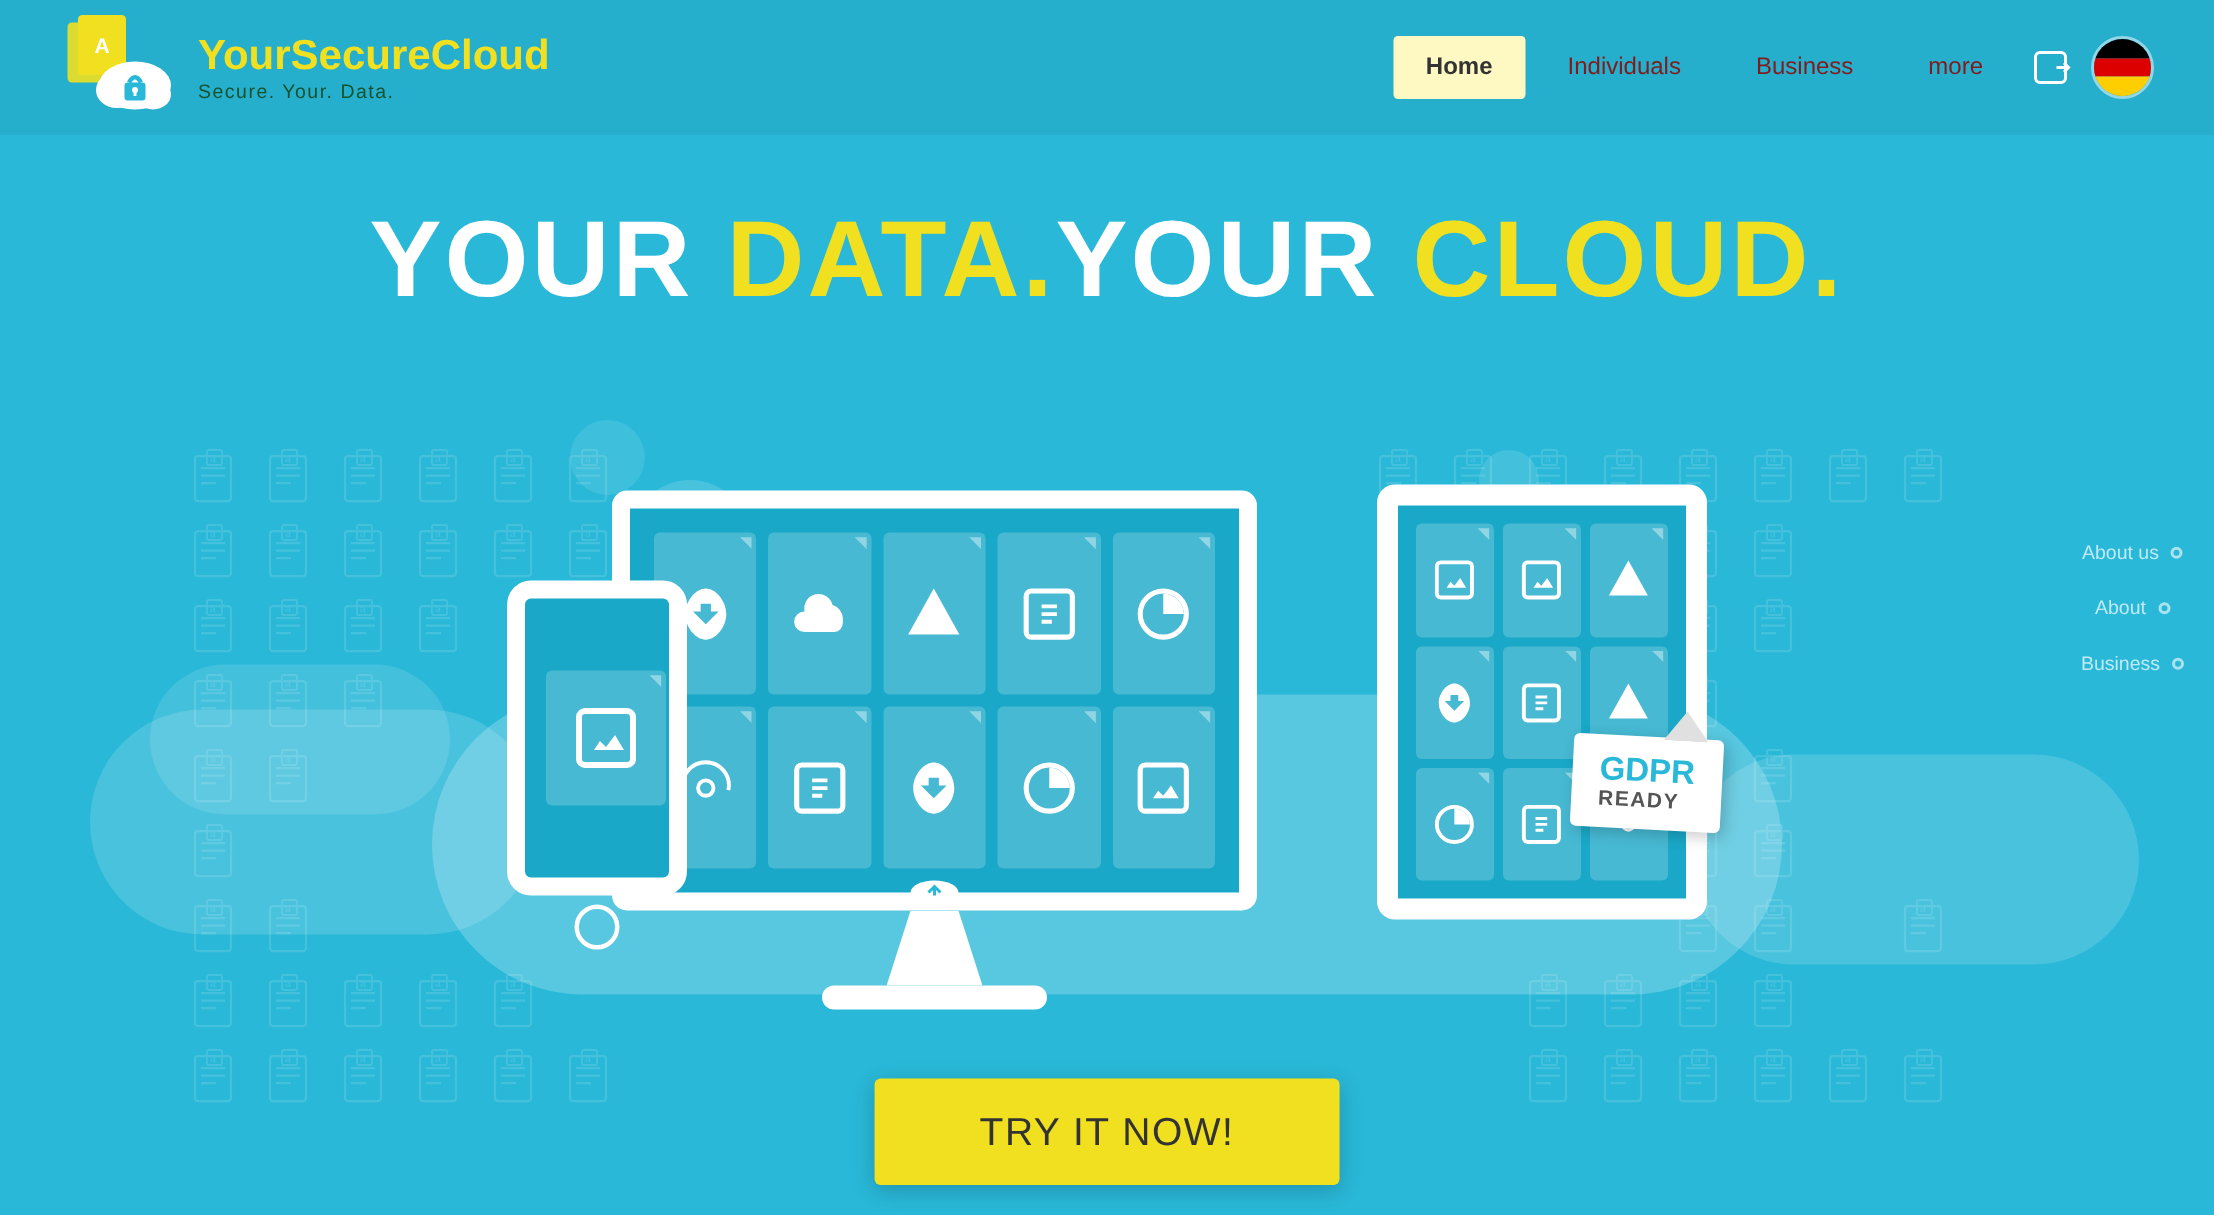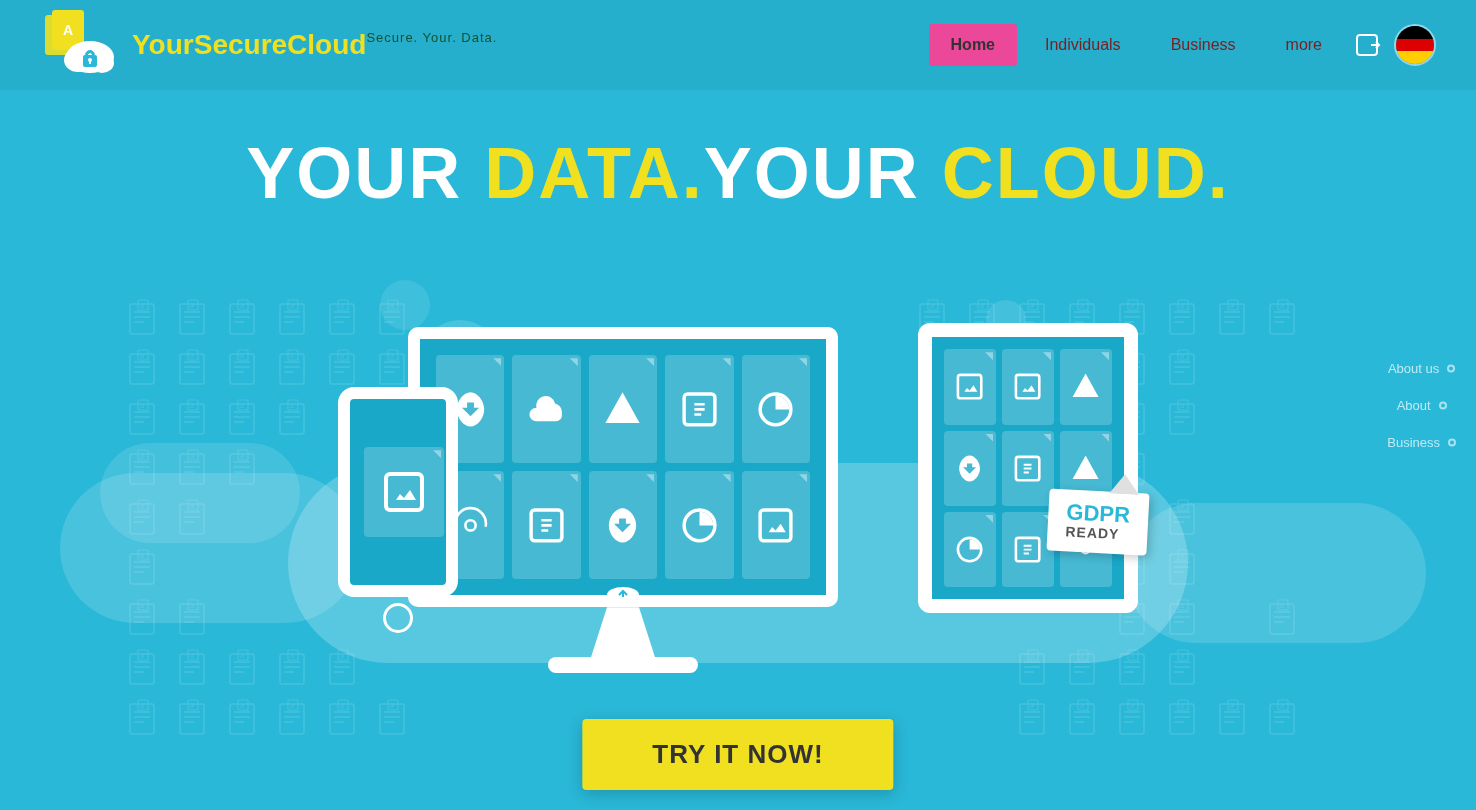--- a/index.html
+++ b/index.html
@@ -38,21 +38,21 @@
       text-decoration: none;
     }
 
     .logo-icon {
       width: 80px;
       height: 80px;
     }
 
     .logo-text {
       display: flex;
-      flex-direction: row;
+      flex-direction: column;
     }
 
     .logo-name {
       font-size: 28px;
       font-weight: 400;
       color: white;
       line-height: 1.1;
     }
 
     .logo-name span {
@@ -77,21 +77,21 @@
       padding: 12px 22px;
       font-size: 16px;
       color: #7f1d1d;
       cursor: pointer;
       border-radius: 3px;
       font-weight: 500;
       transition: background 0.2s;
     }
 
     .nav-item.active {
-      background: #ec4899;
+      background: #fef9c3;
       color: #333;
       font-weight: 700;
     }
 
     .nav-login {
       width: 38px;
       height: 38px;
       display: flex;
       align-items: center;
       justify-content: center;
@@ -391,21 +391,21 @@
       bottom: 20px;
       left: 50%;
       transform: translateX(-50%);
       z-index: 20;
     }
 
     .cta-button {
       background: #f0e020;
       color: #333;
       font-size: 26px;
-      font-weight: 700;
+      font-weight: 400;
       padding: 20px 70px;
       border: none;
       cursor: pointer;
       border-radius: 4px;
       text-transform: uppercase;
       letter-spacing: 1px;
       box-shadow: 0 4px 15px rgba(0,0,0,0.2);
       transition: background 0.2s;
     }
 

